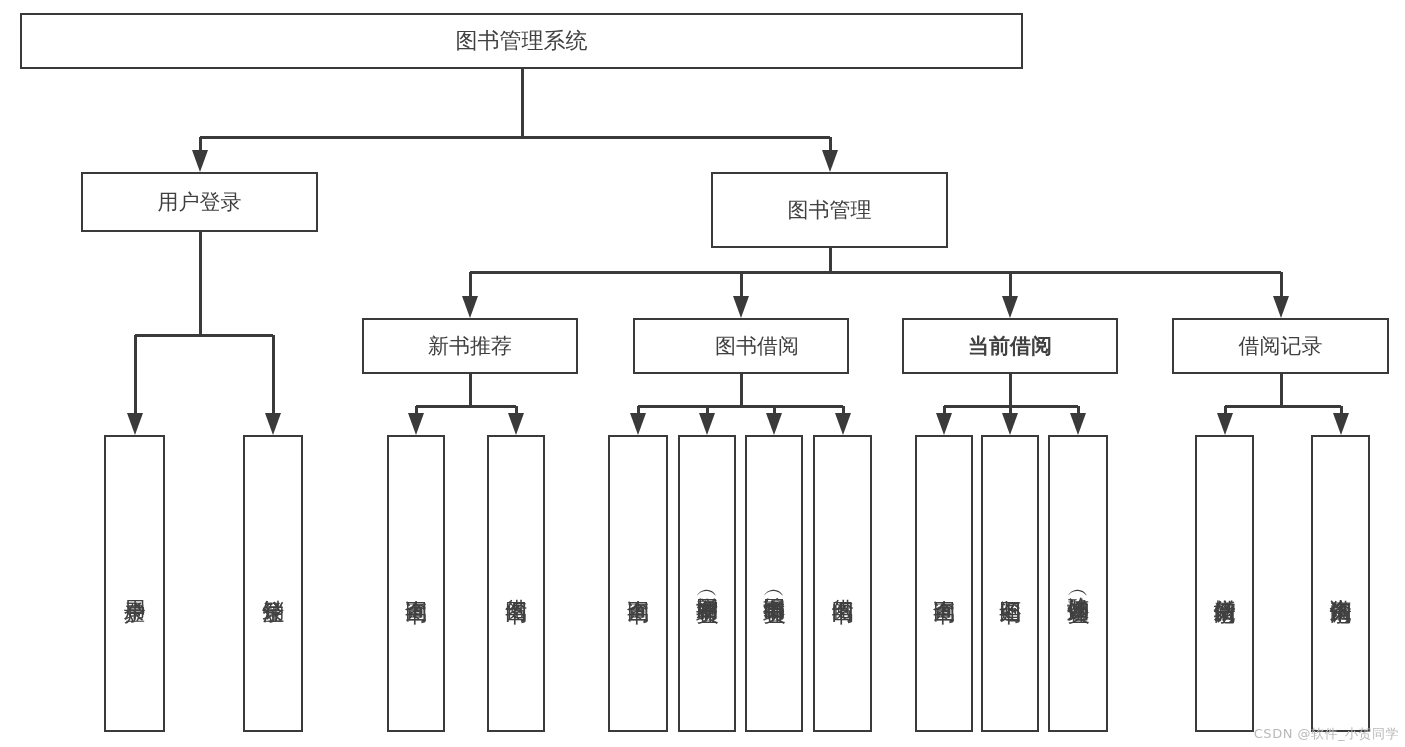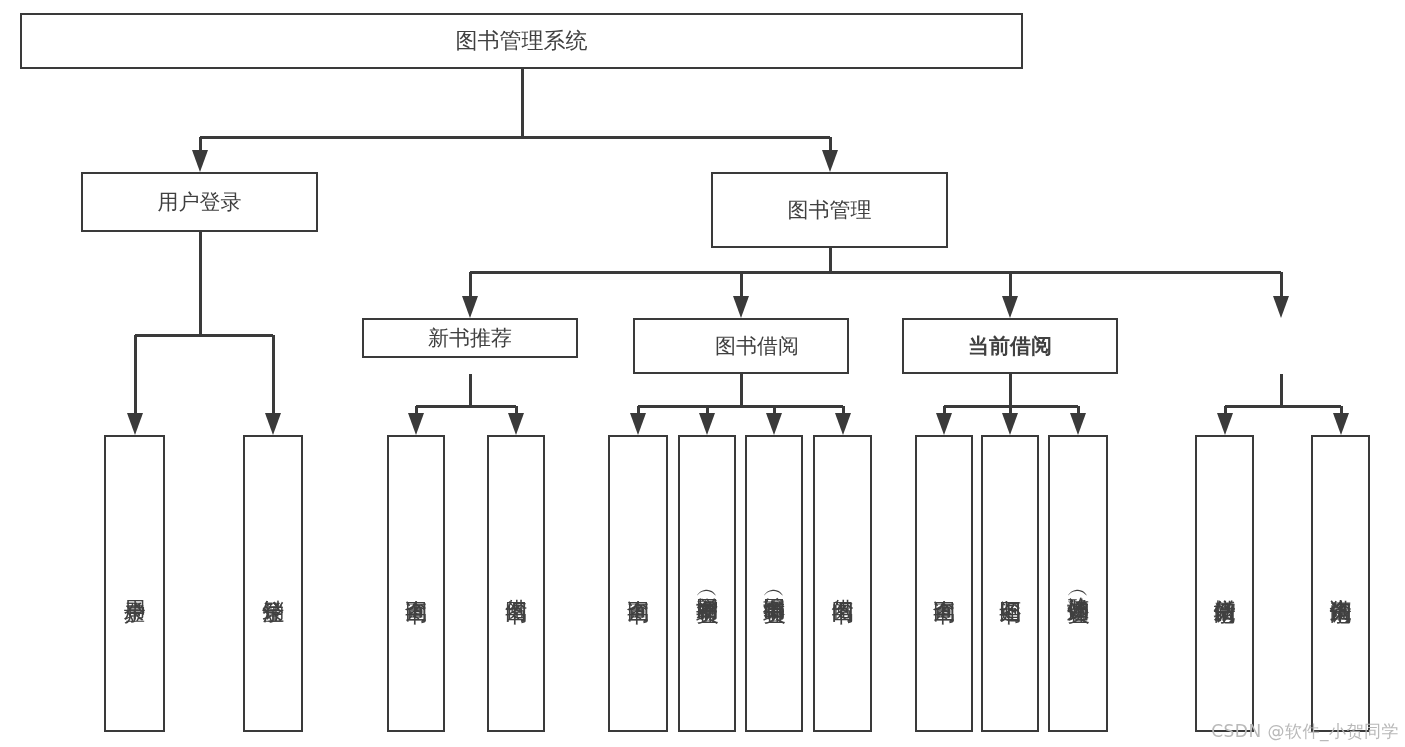--- a/index.html
+++ b/index.html
@@ -58,21 +58,21 @@
     white-space: normal;
     max-height: 100%;
   }
   .node.root .label {
     font-size: 22px;
   }
   #watermark {
     position: absolute;
     right: 6px;
     bottom: 4px;
-    font-size: 17px;
+    font-size: 13px;
     color: #b9b9b9;
     letter-spacing: 0.5px;
     white-space: nowrap;
   }
 </style>
 </head>
 <body>
 
 <div id="canvas">
 
@@ -136,32 +136,35 @@
   </div>
 
   <div class="node horiz" id="n-login" style="left: 81px; top: 172px; width: 237px; height: 60px;">
     <span class="label">用户登录</span>
   </div>
 
   <div class="node horiz" id="n-bookmgmt" style="left: 711px; top: 172px; width: 237px; height: 76px;">
     <span class="label">图书管理</span>
   </div>
 
-  <div class="node horiz" id="n-newbook" style="left: 362px; top: 318px; width: 216px; height: 40px;">
+  <div class="node horiz" id="n-newbook" style="left: 362px; top: 318px; width: 216px; height: 56px;">
     <span class="label">新书推荐</span>
   </div>
 
   <div class="node horiz" id="n-borrow" style="left: 633px; top: 318px; width: 216px; height: 56px; padding-left: 32px;">
     <span class="label">图书借阅</span>
   </div>
 
   <div class="node horiz" id="n-current" style="left: 902px; top: 318px; width: 216px; height: 56px; font-weight: bold;">
     <span class="label">当前借阅</span>
   </div>
 
+  <div class="node horiz" id="n-records" style="left: 1172px; top: 318px; width: 217px; height: 56px;">
+    <span class="label">借阅记录</span>
+  </div>
 
   <div class="node vert" id="n-leaf_login_1" style="left: 104px; top: 435px; width: 61px; height: 297px;">
     <span class="label">用户登录</span>
   </div>
 
   <div class="node vert" id="n-leaf_login_2" style="left: 243px; top: 435px; width: 60px; height: 297px;">
     <span class="label">注销登录</span>
   </div>
 
   <div class="node vert" id="n-leaf_newbook_1" style="left: 387px; top: 435px; width: 58px; height: 297px;">

